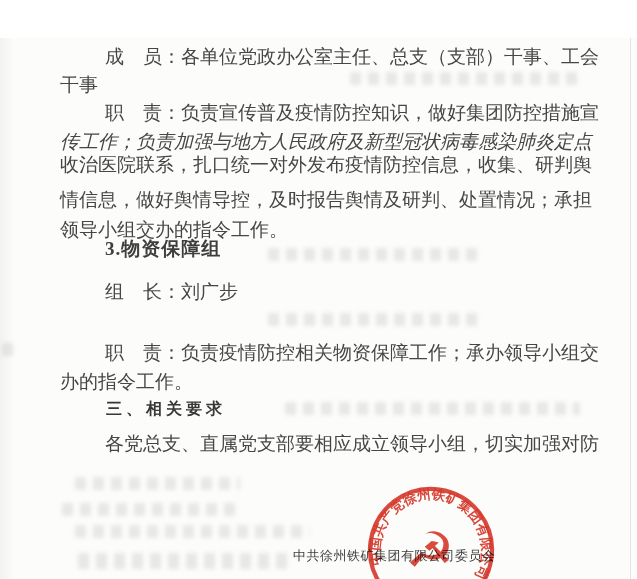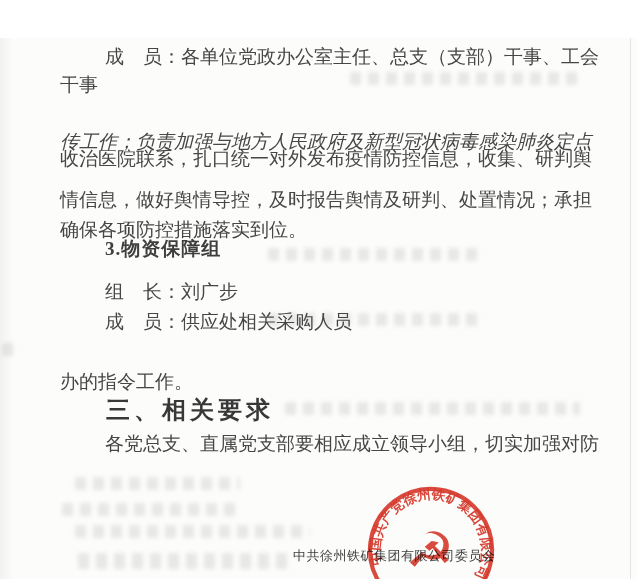--- a/index.html
+++ b/index.html
@@ -6,22 +6,22 @@
   .page{
     position:relative;width:637px;height:579px;overflow:hidden;
     background:#fcfcfb;
     font-family:"Liberation Serif","DejaVu Serif",serif;
     color:#464646;
     margin-top:38px;
   }
   .line{position:absolute;white-space:nowrap;font-size:19px;line-height:22px;}
   .group-title{font-weight:bold;letter-spacing:1px;color:#3e3e3e;}
   .heading{
-    font-family:Liberation Serif, serif;
-    font-weight:bold;font-size:24px;letter-spacing:4px;color:#383838;
+    font-family:Liberation Mono, monospace;
+    font-weight:bold;font-size:16px;letter-spacing:4px;color:#383838;
   }
   .committee{position:absolute;white-space:nowrap;font-size:13px;letter-spacing:.5px;color:#3f3f3f;z-index:2;}
   .date{position:absolute;white-space:nowrap;font-size:19px;color:#3f3f3f;z-index:2;}
   
   .ghost{
     position:absolute;height:13px;z-index:0;border-radius:2px;
     background:repeating-linear-gradient(90deg,rgba(125,125,125,.16) 0 11px,rgba(125,125,125,0) 11px 18px);
     filter:blur(2.2px);
   }
   
@@ -48,27 +48,28 @@
   <div class="ghost" style="left:268px;top:275px;width:215px;"></div>
   <div class="ghost" style="left:2px;top:305px;width:16px;"></div>
   <div class="ghost" style="left:285px;top:364px;width:295px;"></div>
   <div class="ghost" style="left:75px;top:439px;width:165px;"></div>
   <div class="ghost" style="left:62px;top:465px;width:180px;"></div>
   <div class="ghost" style="left:75px;top:487px;width:235px;"></div>
   <div class="ghost" style="left:78px;top:515px;width:215px;height:16px;"></div>
 
   <div class="line" style="left:105px;top:8px;">成　员：各单位党政办公室主任、总支（支部）干事、工会</div>
   <div class="line" style="left:60px;top:36px;">干事</div>
+  <div class="line" style="left:105px;top:64px;">职　责：负责宣传普及疫情防控知识，做好集团防控措施宣</div>
   <div class="line" style="left:60px;top:93px;font-style:italic;">传工作；负责加强与地方人民政府及新型冠状病毒感染肺炎定点</div>
-  <div class="line" style="left:60px;top:110px;text-align:right;">收治医院联系，扎口统一对外发布疫情防控信息，收集、研判舆</div>
+  <div class="line" style="left:60px;top:116px;text-align:right;">收治医院联系，扎口统一对外发布疫情防控信息，收集、研判舆</div>
   <div class="line" style="left:60px;top:151px;text-align:right;">情信息，做好舆情导控，及时报告舆情及研判、处置情况；承担</div>
-  <div class="line" style="left:60px;top:181px;">确保各项防控措施落实到位。</div>
+  <div class="line" style="left:60px;top:181px;">领导小组交办的指令工作。</div>
   <div class="line group-title" style="left:105px;top:200px;">3.物资保障组</div>
   <div class="line" style="left:105px;top:243px;">组　长：刘广步</div>
-  <div class="line" style="left:105px;top:273px;">成　员：供应处相关采购人员</div>
+  <div class="line" style="left:105px;top:304px;">职　责：负责疫情防控相关物资保障工作；承办领导小组交</div>
   <div class="line" style="left:60px;top:333px;">办的指令工作。</div>
   <div class="line heading" style="left:106px;top:361px;">三、相关要求</div>
   <div class="line" style="left:105px;top:395px;">各党总支、直属党支部要相应成立领导小组，切实加强对防</div>
 
   <div class="committee" style="left:293px;top:509px;">中共徐州铁矿集团有限公司委员会</div>
   <div class="date" style="left:358px;top:542px;">2020 年 1 月 27 日</div>
 
   <svg class="seal" viewBox="0 0 160 160">
     <circle cx="80" cy="80" r="61" fill="none" stroke="#d8392b" stroke-width="4.2" opacity="0.9"></circle>
     <defs>

